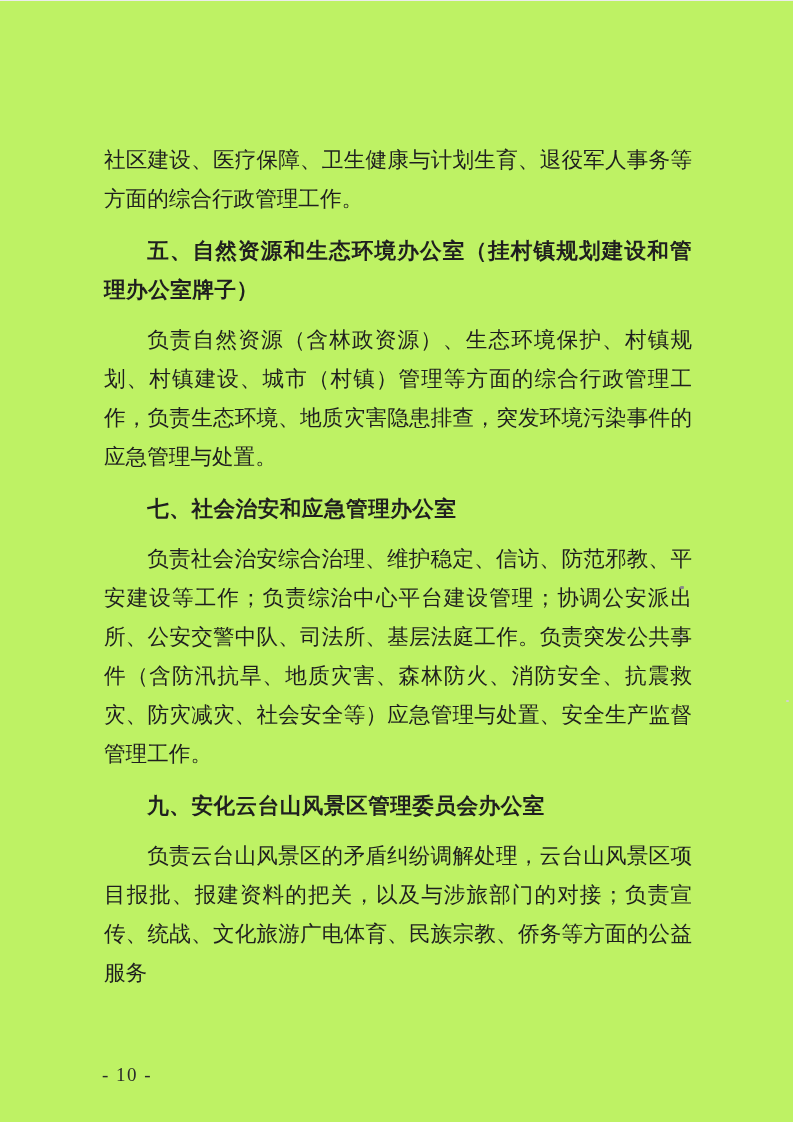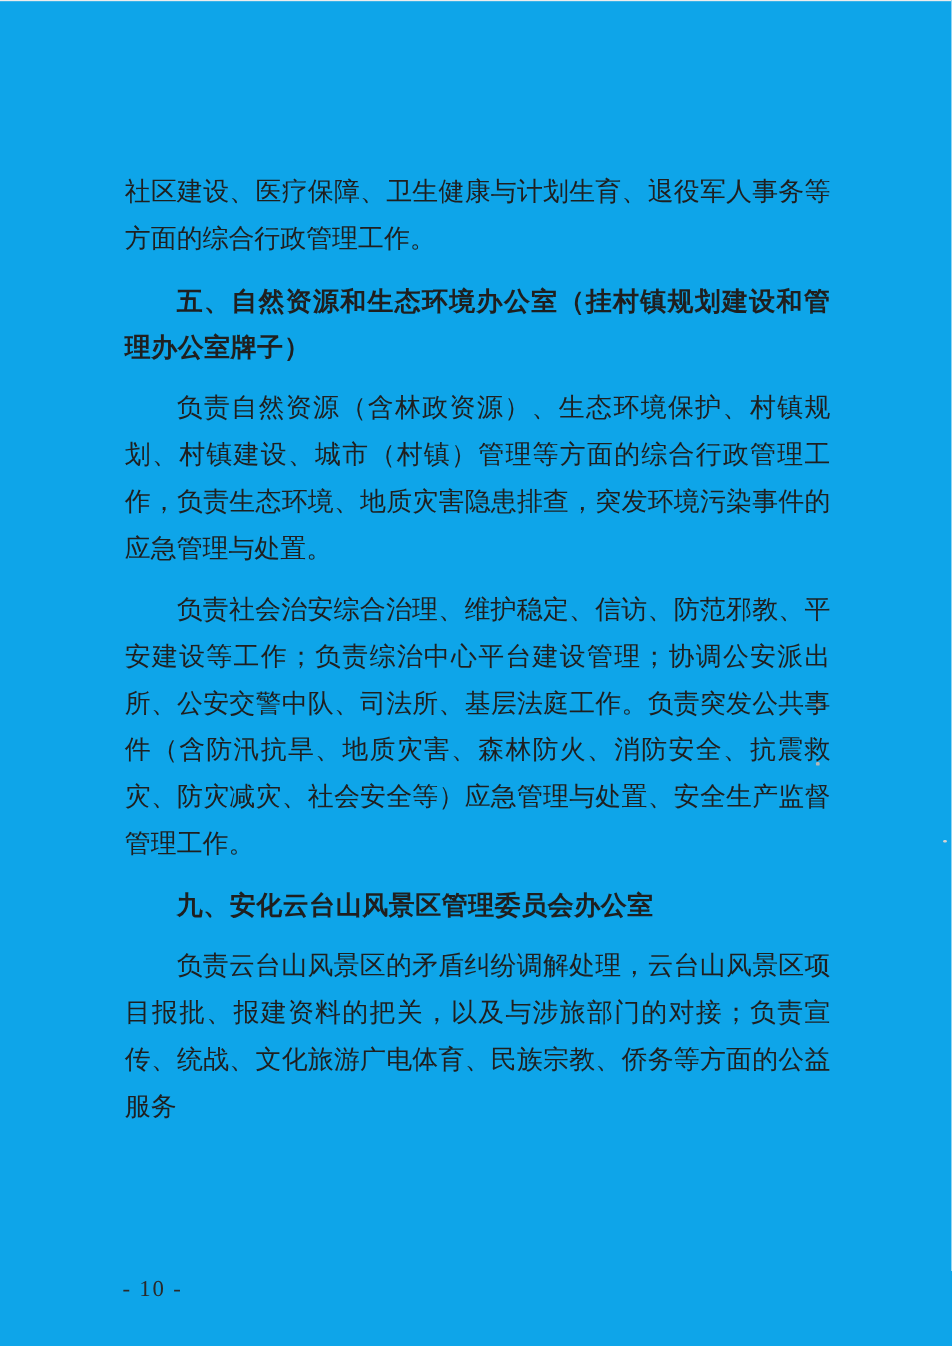--- a/index.html
+++ b/index.html
@@ -4,21 +4,21 @@
 <style>
   html, body {
     margin: 0;
     padding: 0;
     background: #ffffff;
   }
   .page {
     position: relative;
     width: 793px;
     height: 1122px;
-    background: #0ea5e9;
+    background: #bef264;
     overflow: hidden;
     font-family: "Liberation Serif", "DejaVu Serif", serif;
   }
   .top-hairline {
     position: absolute;
     top: 0; left: 0;
     width: 100%;
     height: 1px;
     background: #ececec;
   }
@@ -67,20 +67,21 @@
 <body>
 
 <div class="page">
   <div class="top-hairline"></div>
 
   <div class="content">
 
   <div class="block body">社区建设、医疗保障、卫生健康与计划生育、退役军人事务等方面的综合行政管理工作。</div>
       <div class="block heading indent">五、自然资源和生态环境办公室（挂村镇规划建设和管理办公室牌子）</div>
       <div class="block body indent">负责自然资源（含林政资源）、生态环境保护、村镇规划、村镇建设、城市（村镇）管理等方面的综合行政管理工作，负责生态环境、地质灾害隐患排查，突发环境污染事件的应急管理与处置。</div>
+      <div class="block heading indent">七、社会治安和应急管理办公室</div>
       <div class="block body indent">负责社会治安综合治理、维护稳定、信访、防范邪教、平安建设等工作；负责综治中心平台建设管理；协调公安派出所、公安交警中队、司法所、基层法庭工作。负责突发公共事件（含防汛抗旱、地质灾害、森林防火、消防安全、抗震救灾、防灾减灾、社会安全等）应急管理与处置、安全生产监督管理工作。</div>
       <div class="block heading indent">九、安化云台山风景区管理委员会办公室</div>
       <div class="block body indent">负责云台山风景区的矛盾纠纷调解处理，云台山风景区项目报批、报建资料的把关，以及与涉旅部门的对接；负责宣传、统战、文化旅游广电体育、民族宗教、侨务等方面的公益服务</div>
     </div>
 
   <div class="page-number">- 10 -</div>
 
   <div class="speck speck-a"></div>
   <div class="speck speck-b"></div>
   <div class="speck speck-c"></div>

